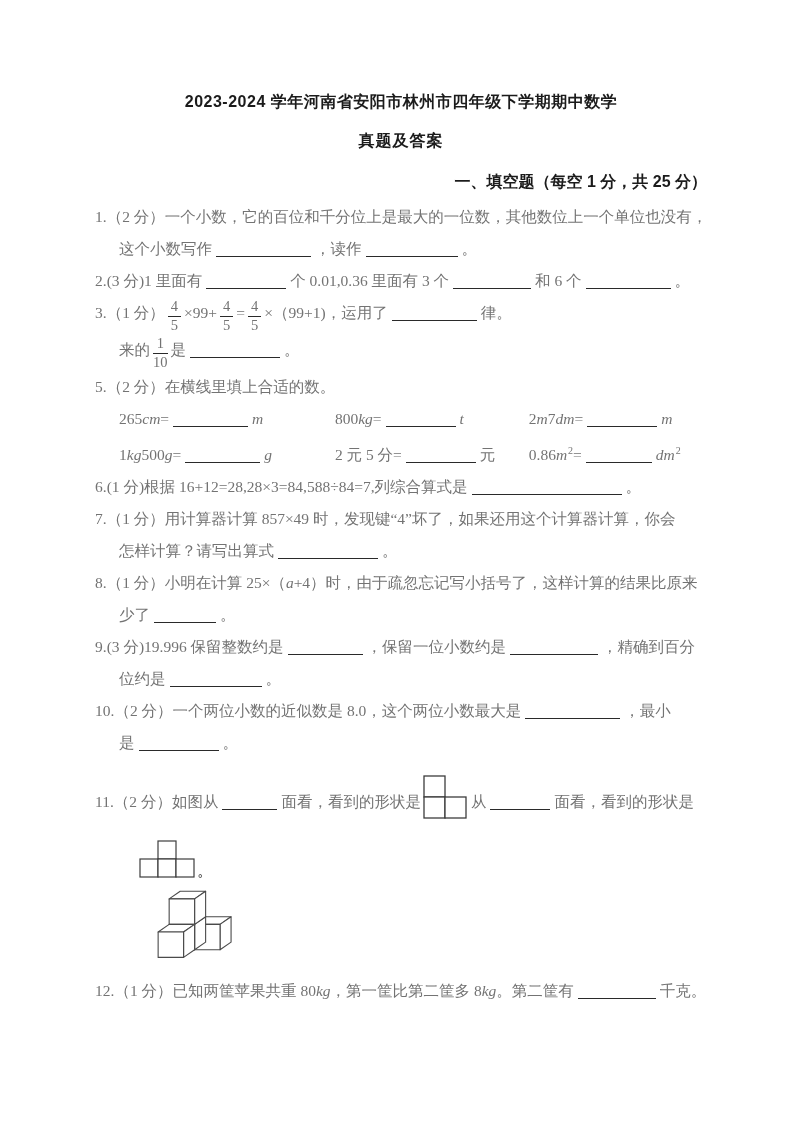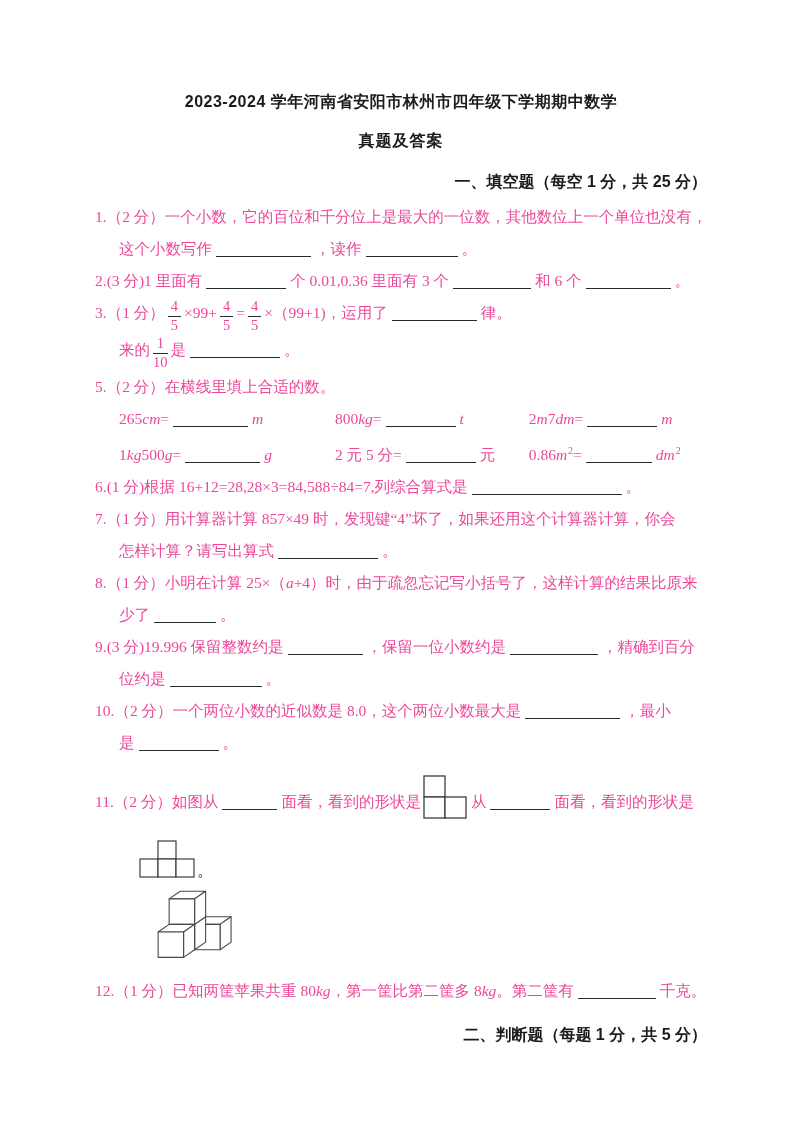--- a/index.html
+++ b/index.html
@@ -28,21 +28,21 @@
     font-size:16px;
     margin:20px 0 8px 0;
     color:#1b1b1b;
     text-align:right;
   }
   .sec-heading.s2 { margin-top:18px; }
   .line {
     font-size:15.5px;
     line-height:32px;
     white-space:nowrap;
-    color:#ec4899;
+    color:#737373;
   }
   .cont { padding-left:24px; }
   .blank {
     display:inline-block;
     border-bottom:1.3px solid #2a2a2a;
     height:16px;
     margin:0 4px;
     vertical-align:-3px;
   }
   .it { font-style:italic; }
@@ -152,15 +152,14 @@
 
         <path d="M32,54 L45,45 L75,45 L62,54 Z"></path>
         <path d="M62,54 L75,45 L75,75 L62,84 Z"></path>
         <rect x="32" y="54" width="30" height="30"></rect>
       </g>
     </svg>
   </div>
 
   <div class="line q12-line"><span>12.（1 分）已知两筐苹果共重 80</span><span class="it">kg</span><span>，第一筐比第二筐多 8</span><span class="it">kg</span><span>。第二筐有</span><span class="blank" style="width: 78px;"></span><span>千克。</span></div>
 
-  <div class="sec-heading s2">二、判断题（每题 1 分，共 5 分）</div>
 
 </div>
 
 </body></html>

